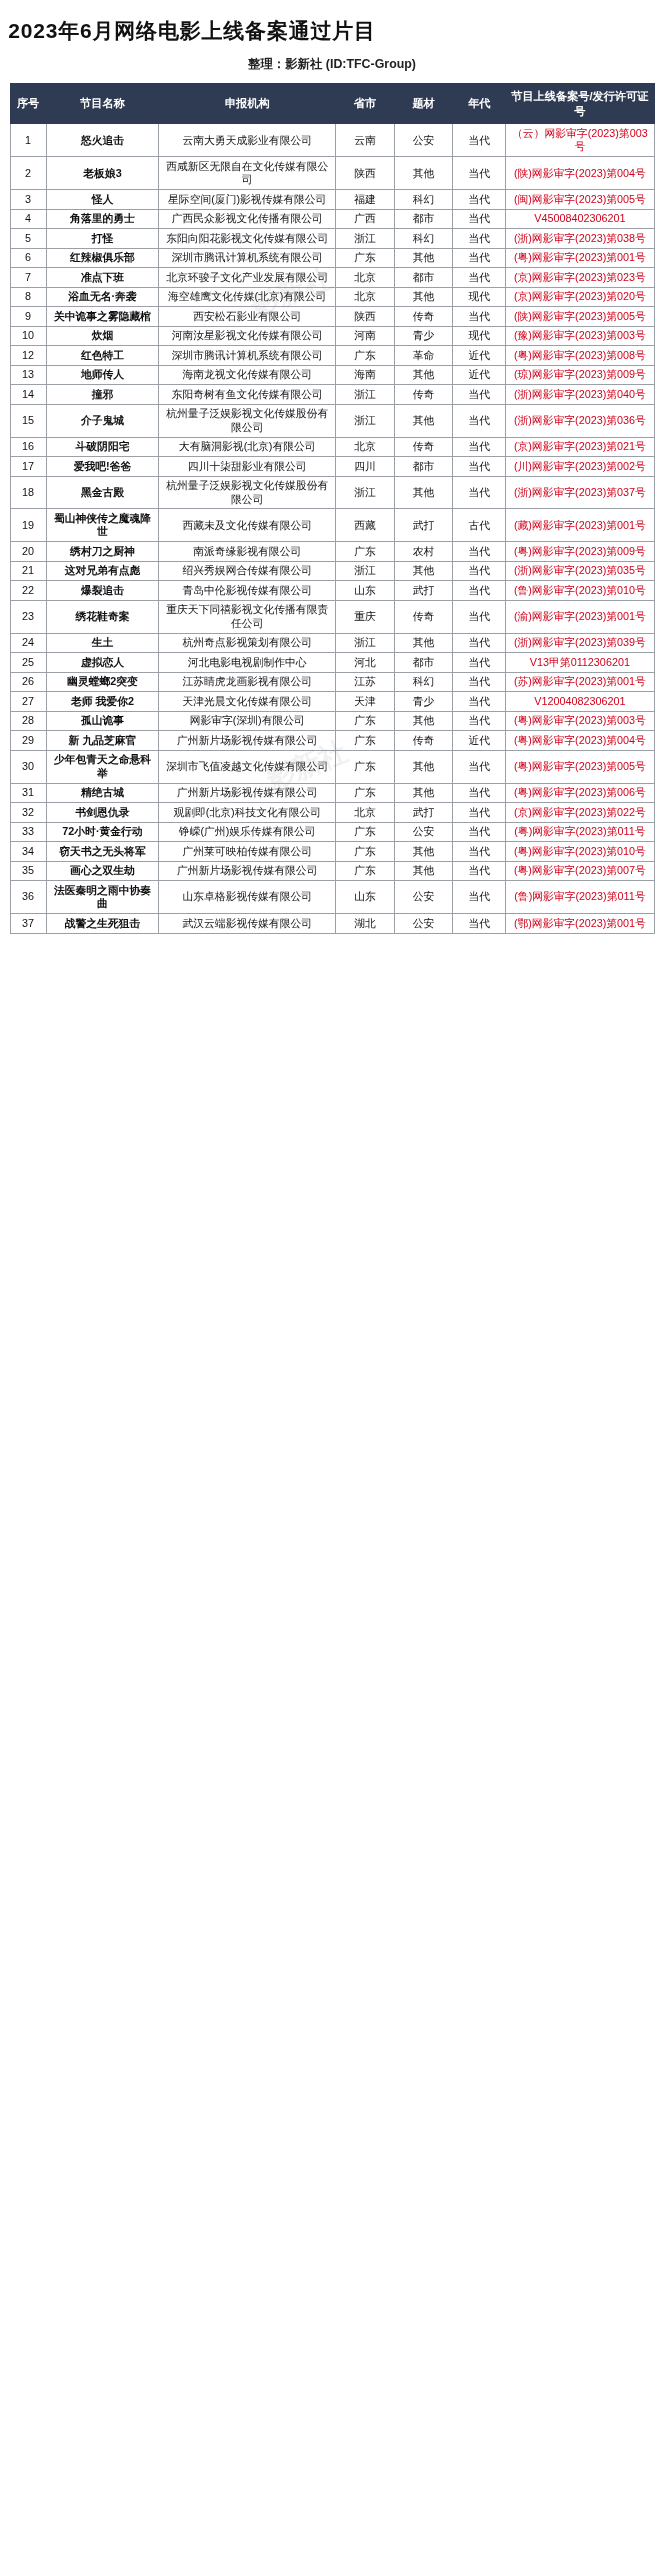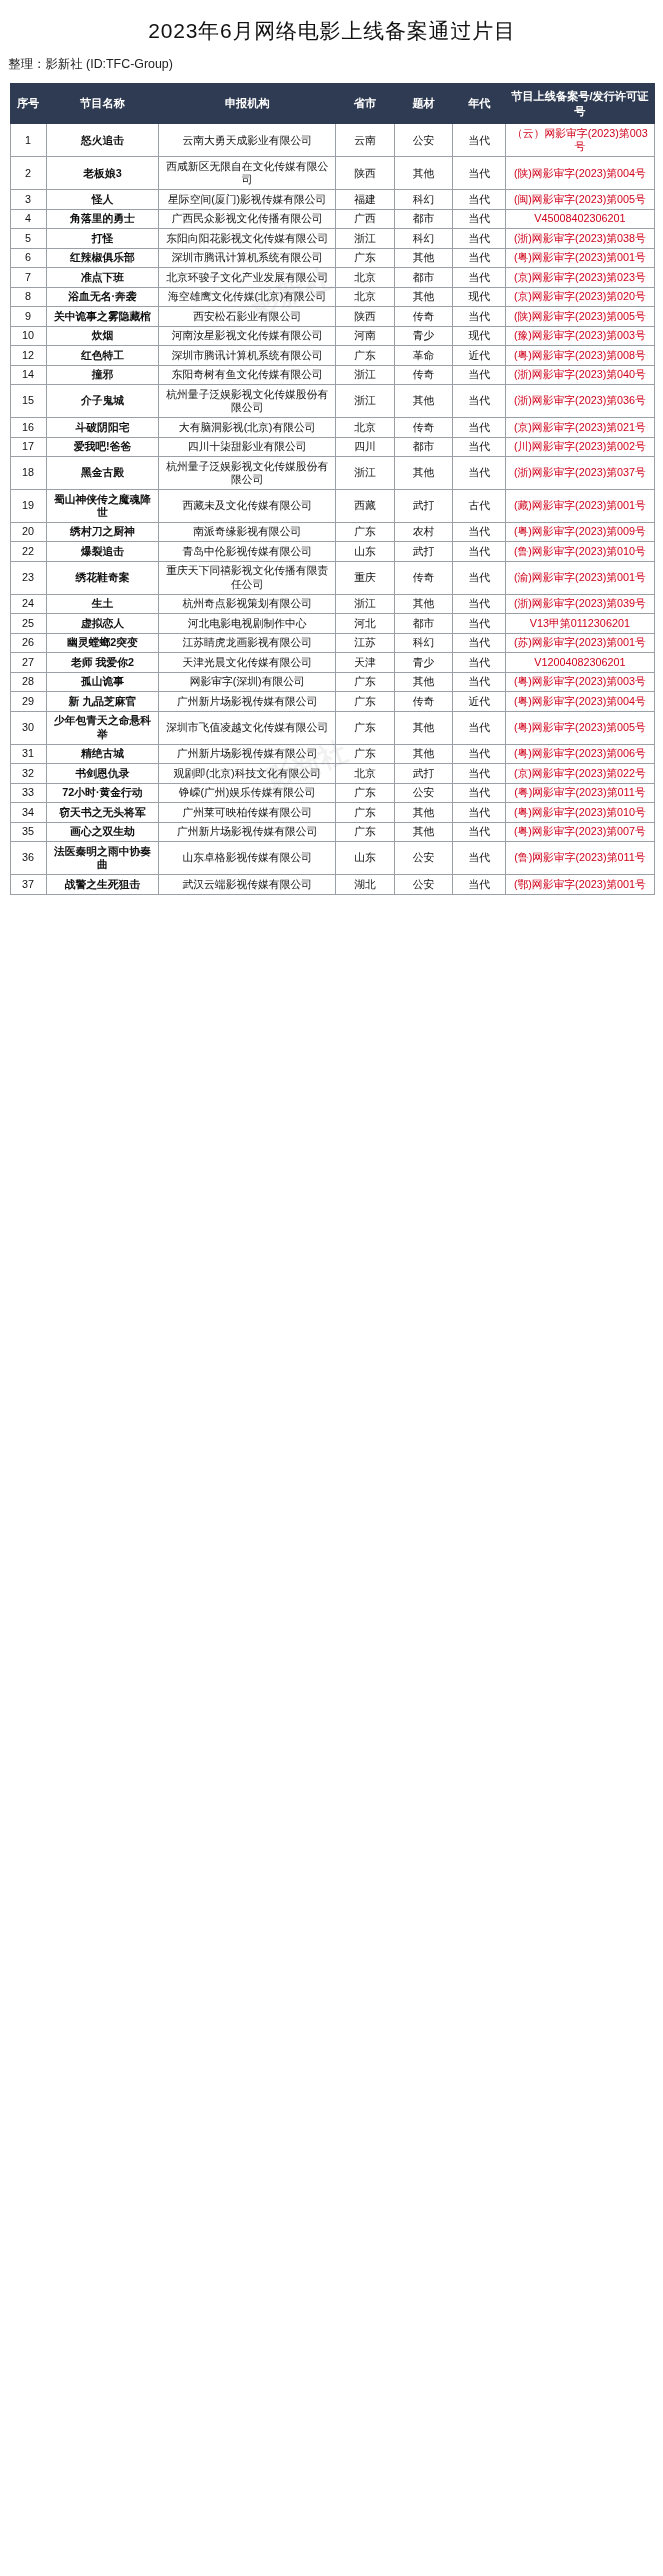--- a/index.html
+++ b/index.html
@@ -12,31 +12,31 @@
     font-family: "Liberation Sans", "DejaVu Sans", sans-serif;
     color: #111;
   }
   .page {
     width: 664px;
     box-sizing: border-box;
     padding: 11.6px 8.3px 8.3px 8.3px;
     position: relative;
   }
   .title {
-    text-align: center;
+    text-align: left;
     font-size: 21px;
-    font-weight: normal;
+    font-weight: bold;
     letter-spacing: 0.8px;
     color: #111;
     margin: 5px 0 11.6px 0;
   }
   .subtitle {
-    text-align: left;
+    text-align: center;
     font-size: 12.4px;
-    font-weight: normal;
+    font-weight: bold;
     color: #222;
     margin-bottom: 10px;
   }
   table.main {
     width: 645px;
     margin: 0 auto;
     border-collapse: collapse;
     table-layout: fixed;
   }
   table.main th, table.main td {
@@ -215,20 +215,29 @@
         <tr>
           <td class="idx">12</td>
           <td class="name">红色特工</td>
           <td class="org">深圳市腾讯计算机系统有限公司</td>
           <td class="prov">广东</td>
           <td class="genre">革命</td>
           <td class="era">近代</td>
           <td class="no red">(粤)网影审字(2023)第008号</td>
         </tr>
         <tr>
+          <td class="idx">13</td>
+          <td class="name">地师传人</td>
+          <td class="org">海南龙视文化传媒有限公司</td>
+          <td class="prov">海南</td>
+          <td class="genre">其他</td>
+          <td class="era">近代</td>
+          <td class="no red">(琼)网影审字(2023)第009号</td>
+        </tr>
+        <tr>
           <td class="idx">14</td>
           <td class="name">撞邪</td>
           <td class="org">东阳奇树有鱼文化传媒有限公司</td>
           <td class="prov">浙江</td>
           <td class="genre">传奇</td>
           <td class="era">当代</td>
           <td class="no red">(浙)网影审字(2023)第040号</td>
         </tr>
         <tr>
           <td class="idx">15</td>
@@ -278,20 +287,29 @@
         <tr>
           <td class="idx">20</td>
           <td class="name">绣村刀之厨神</td>
           <td class="org">南派奇缘影视有限公司</td>
           <td class="prov">广东</td>
           <td class="genre">农村</td>
           <td class="era">当代</td>
           <td class="no red">(粤)网影审字(2023)第009号</td>
         </tr>
         <tr>
+          <td class="idx">21</td>
+          <td class="name">这对兄弟有点彪</td>
+          <td class="org">绍兴秀娱网合传媒有限公司</td>
+          <td class="prov">浙江</td>
+          <td class="genre">其他</td>
+          <td class="era">当代</td>
+          <td class="no red">(浙)网影审字(2023)第035号</td>
+        </tr>
+        <tr>
           <td class="idx">22</td>
           <td class="name">爆裂追击</td>
           <td class="org">青岛中伦影视传媒有限公司</td>
           <td class="prov">山东</td>
           <td class="genre">武打</td>
           <td class="era">当代</td>
           <td class="no red">(鲁)网影审字(2023)第010号</td>
         </tr>
         <tr>
           <td class="idx">23</td>

